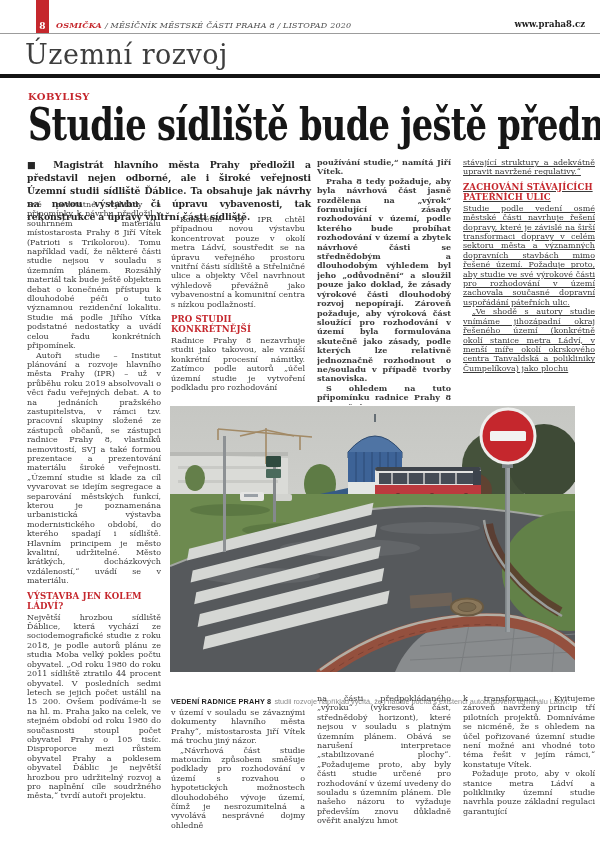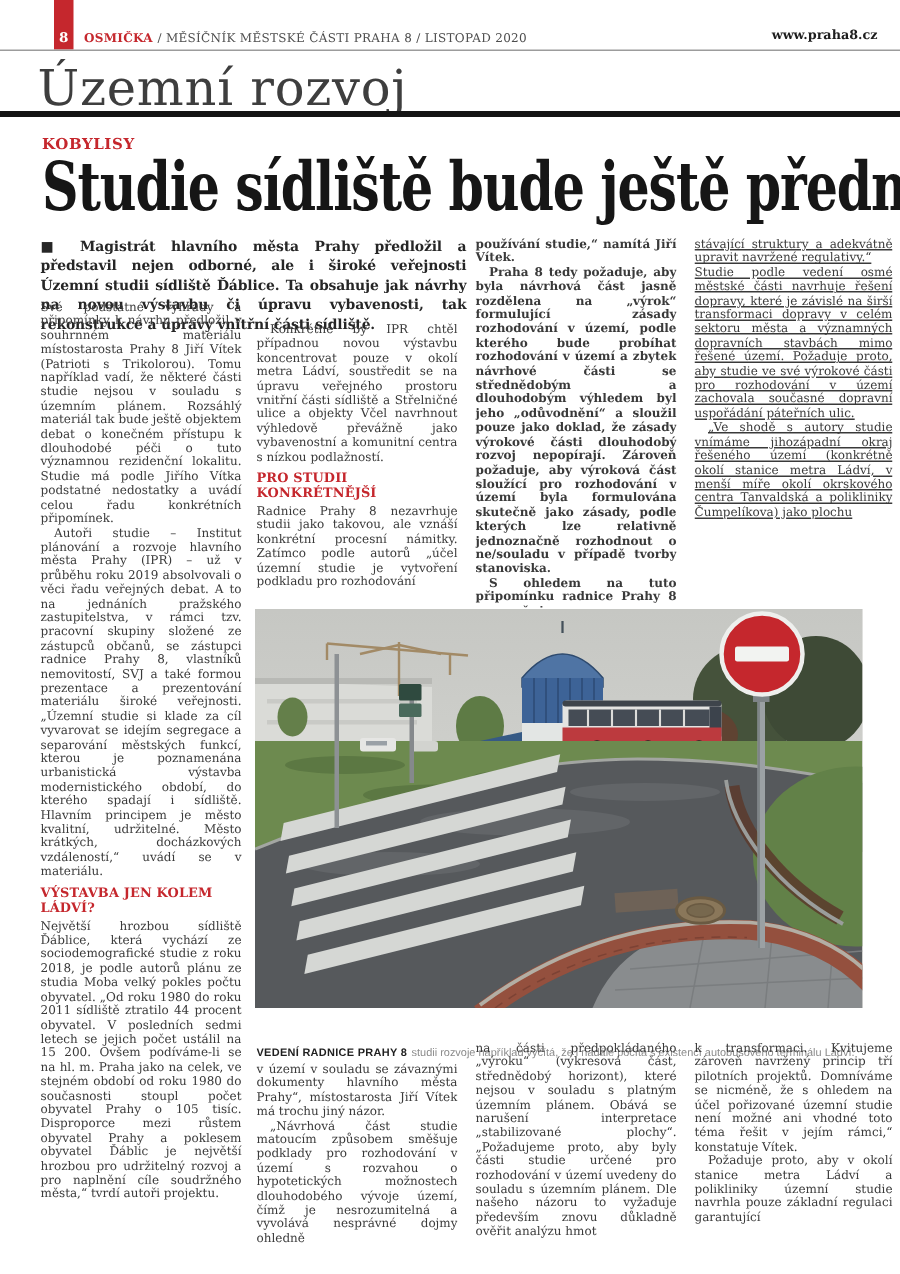--- a/index.html
+++ b/index.html
@@ -13,26 +13,26 @@
     font-family:"DejaVu Serif", serif;color:var(--ink);overflow:hidden;
   }
   .abs{position:absolute;}
 
   
   .pagenum-tab{left:36px;top:0;width:13px;height:33px;background:var(--red);}
   .pagenum-tab span{
     position:absolute;bottom:2px;left:0;width:13px;text-align:center;
     color:#fff;font-weight:bold;font-size:9px;font-family:"DejaVu Serif",serif;
   }
-  .masthead{left:56px;top:20px;font-size:8px;white-space:nowrap;letter-spacing:.2px;}
+  .masthead{left:56px;top:20px;font-size:8px;white-space:nowrap;letter-spacing:.2px;font-style:italic;}
   .masthead .brand{color:var(--red);font-weight:bold;}
   .masthead .rest{color:#4d4d4d;margin-left:3px;}
   .website{right:15px;top:19px;font-size:8.5px;font-weight:bold;color:#1d1d1d;}
   .rule-thin{left:0;top:33px;width:600px;height:1px;background:#9c9c9c;}
-  .section-title{left:25px;top:39px;font-size:33px;color:#3e3e3e;letter-spacing:.5px;}
+  .section-title{left:25px;top:39px;font-size:27px;color:#3e3e3e;letter-spacing:.5px;}
   .rule-thick{left:0;top:74px;width:600px;height:4px;background:#141414;}
 
   
   .kicker{left:28px;top:91px;font-size:10px;font-weight:bold;color:var(--red);letter-spacing:.4px;}
   .headline{
     left:28px;top:100px;width:572px;height:52px;overflow:hidden;
     font-size:45px;font-weight:bold;color:#161616;line-height:50px;
     letter-spacing:-1px;white-space:nowrap;transform:scaleX(.75);transform-origin:left top;
     width:780px;
   }
@@ -102,20 +102,21 @@
   </div>
 
   <div class="abs col col3">
     <p>používání studie,“ namítá Jiří Vítek.</p>
     <p class="ind">Praha 8 tedy požaduje, aby byla návrhová část jasně rozdělena na „výrok“ formulující zásady rozhodování v území, podle kterého bude probíhat rozhodování v území a zbytek návrhové části se střednědobým a dlouhodobým výhledem byl jeho „odůvodnění“ a sloužil pouze jako doklad, že zásady výrokové části dlouhodobý rozvoj nepopírají. Zároveň požaduje, aby výroková část sloužící pro rozhodování v území byla formulována skutečně jako zásady, podle kterých lze relativně jednoznačně rozhodnout o ne/souladu v případě tvorby stanoviska.</p>
     <p class="ind">S ohledem na tuto připomínku radnice Prahy 8 upozorňuje</p>
   </div>
 
   <div class="abs col col4">
     <p>stávající struktury a adekvátně upravit navržené regulativy.“</p>
+    <div class="subhead">ZACHOVÁNÍ STÁVAJÍCÍCH PÁTEŘNÍCH ULIC</div>
     <p>Studie podle vedení osmé městské části navrhuje řešení dopravy, které je závislé na širší transformaci dopravy v celém sektoru města a významných dopravních stavbách mimo řešené území. Požaduje proto, aby studie ve své výrokové části pro rozhodování v území zachovala současné dopravní uspořádání páteřních ulic.</p>
     <p class="ind">„Ve shodě s autory studie vnímáme jihozápadní okraj řešeného území (konkrétně okolí stanice metra Ládví, v menší míře okolí okrskového centra Tanvaldská a polikliniky Čumpelíkova) jako plochu</p>
   </div>
 
   <div class="abs photo">
     <svg width="405" height="266" viewBox="0 0 405 266" xmlns="http://www.w3.org/2000/svg">
       <defs>
         <linearGradient id="sky" x1="0" y1="0" x2="0" y2="1">
           <stop offset="0" stop-color="#c6c7c3"></stop>
           <stop offset="1" stop-color="#dcddd9"></stop>

